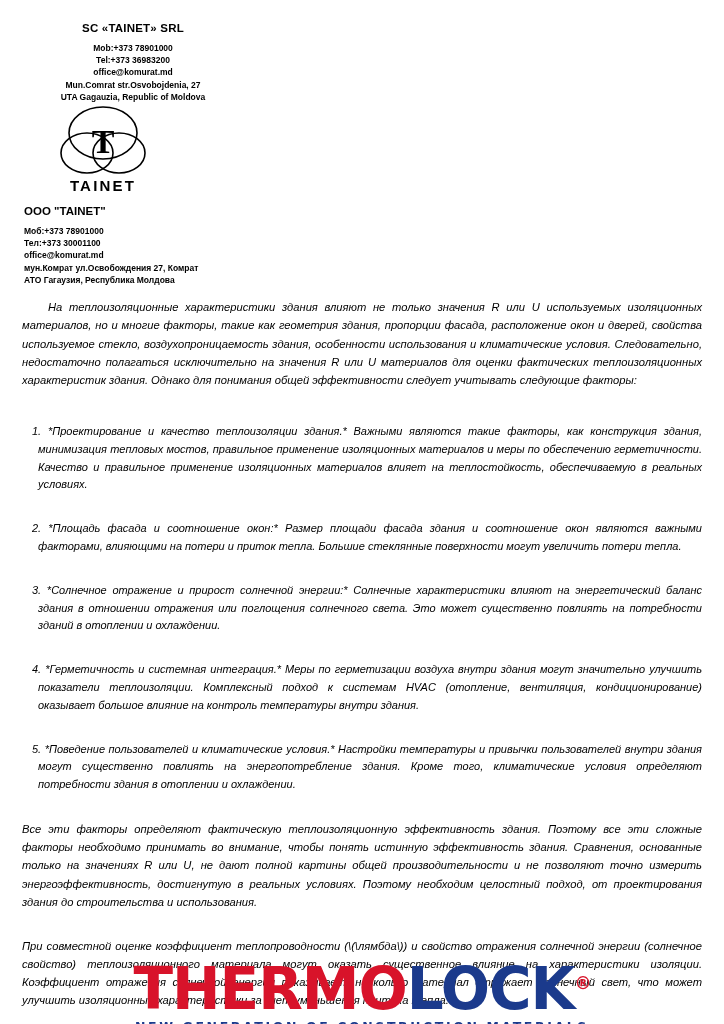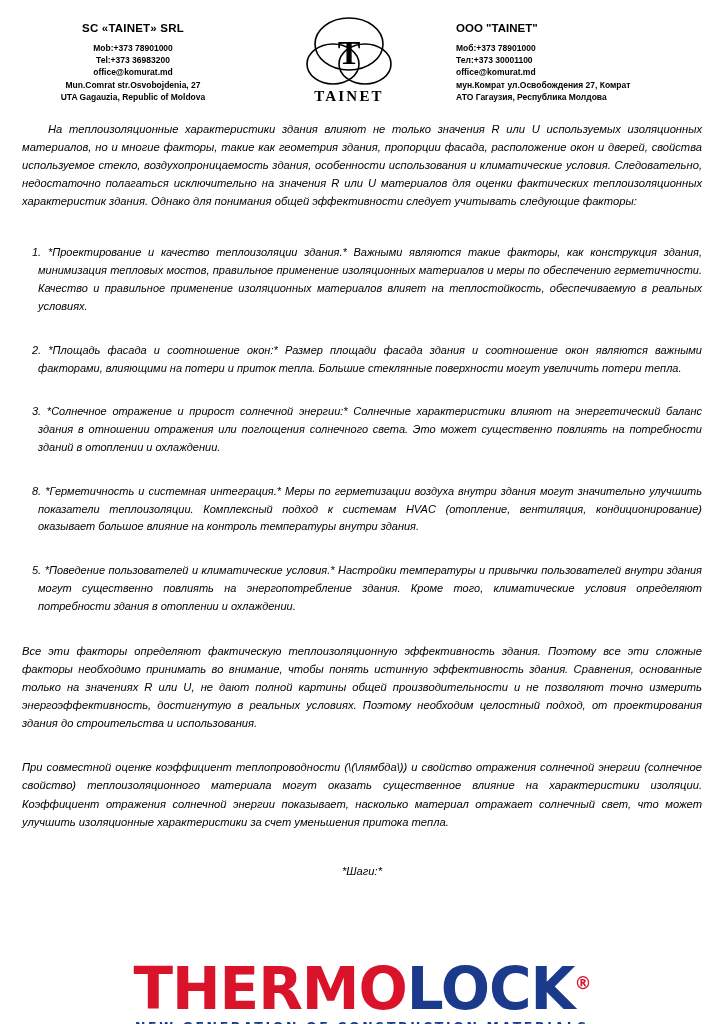--- a/index.html
+++ b/index.html
@@ -18,21 +18,21 @@
   .page {
     width: 724px;
     height: 1024px;
     position: relative;
     box-sizing: border-box;
   }
 
   
   .letterhead {
     display: flex;
-    flex-direction: row;
+    flex-direction: column;
     align-items: flex-start;
     justify-content: space-between;
     padding: 14px 18px 4px 18px;
     box-sizing: border-box;
   }
   .lh-col {
     font-size: 8.5px;
     font-weight: bold;
     line-height: 1.45;
     color: #000;
@@ -64,21 +64,21 @@
     align-items: center;
     justify-content: flex-start;
   }
   .logo-wrap {
     position: relative;
     width: 112px;
     height: 78px;
   }
   .logo-wrap svg { display: block; }
   .logo-name {
-    font-family: Liberation Serif, serif;
+    font-family: Liberation Sans, sans-serif;
     font-size: 15px;
     font-weight: bold;
     letter-spacing: 2.2px;
     margin-top: -6px;
   }
 
   
   .content {
     padding: 8px 22px 0 22px;
     box-sizing: border-box;
@@ -198,21 +198,21 @@
 
   </div>
 
   <div class="content">
 
     <p class="body indent-first gap-xl">На теплоизоляционные характеристики здания влияют не только значения R или U используемых изоляционных материалов, но и многие факторы, такие как геометрия здания, пропорции фасада, расположение окон и дверей, свойства используемое стекло, воздухопроницаемость здания, особенности использования и климатические условия.  Следовательно, недостаточно полагаться исключительно на значения R или U материалов для оценки фактических теплоизоляционных характеристик здания.  Однако для понимания общей эффективности следует учитывать следующие факторы:</p>
 
     <p class="list">1. *Проектирование и качество теплоизоляции здания.* Важными являются такие факторы, как конструкция здания, минимизация тепловых мостов, правильное применение изоляционных материалов и меры по обеспечению герметичности.   Качество и правильное применение изоляционных материалов влияет на теплостойкость, обеспечиваемую в реальных условиях.</p>
     <p class="list">2. *Площадь фасада и соотношение окон:* Размер площади фасада здания и соотношение окон являются важными факторами, влияющими на потери и приток тепла.  Большие стеклянные поверхности могут увеличить потери тепла.</p>
     <p class="list">3. *Солнечное отражение и прирост солнечной энергии:* Солнечные характеристики влияют на энергетический баланс здания в отношении отражения или поглощения солнечного света.  Это может существенно повлиять на потребности зданий в отоплении и охлаждении.</p>
-    <p class="list">8. *Герметичность и системная интеграция.* Меры по герметизации воздуха внутри здания могут значительно улучшить показатели теплоизоляции.   Комплексный подход к системам HVAC (отопление, вентиляция, кондиционирование) оказывает большое влияние на контроль температуры внутри здания.</p>
+    <p class="list">4. *Герметичность и системная интеграция.* Меры по герметизации воздуха внутри здания могут значительно улучшить показатели теплоизоляции.   Комплексный подход к системам HVAC (отопление, вентиляция, кондиционирование) оказывает большое влияние на контроль температуры внутри здания.</p>
     <p class="list">5. *Поведение пользователей и климатические условия.* Настройки температуры и привычки пользователей внутри здания могут существенно повлиять на энергопотребление здания.  Кроме того, климатические условия определяют потребности здания в отоплении и охлаждении.</p>
 
     <p class="body gap-lg" style="margin-top:18px;">Все эти факторы определяют фактическую теплоизоляционную эффективность здания.  Поэтому все эти сложные факторы необходимо принимать во внимание, чтобы понять истинную эффективность здания.   Сравнения, основанные только на значениях R или U, не дают полной картины общей производительности и не позволяют точно измерить энергоэффективность, достигнутую в реальных условиях.   Поэтому необходим целостный подход, от проектирования здания до строительства и использования.</p>
 
     <p class="body">При совместной оценке коэффициент теплопроводности (\(\лямбда\)) и свойство отражения солнечной энергии (солнечное свойство) теплоизоляционного материала могут оказать существенное влияние на характеристики изоляции.  Коэффициент отражения солнечной энергии показывает, насколько материал отражает солнечный свет, что может улучшить изоляционные характеристики за счет уменьшения притока тепла.</p>
 
     <div class="steps">*Шаги:*</div>
 
   </div>
 

